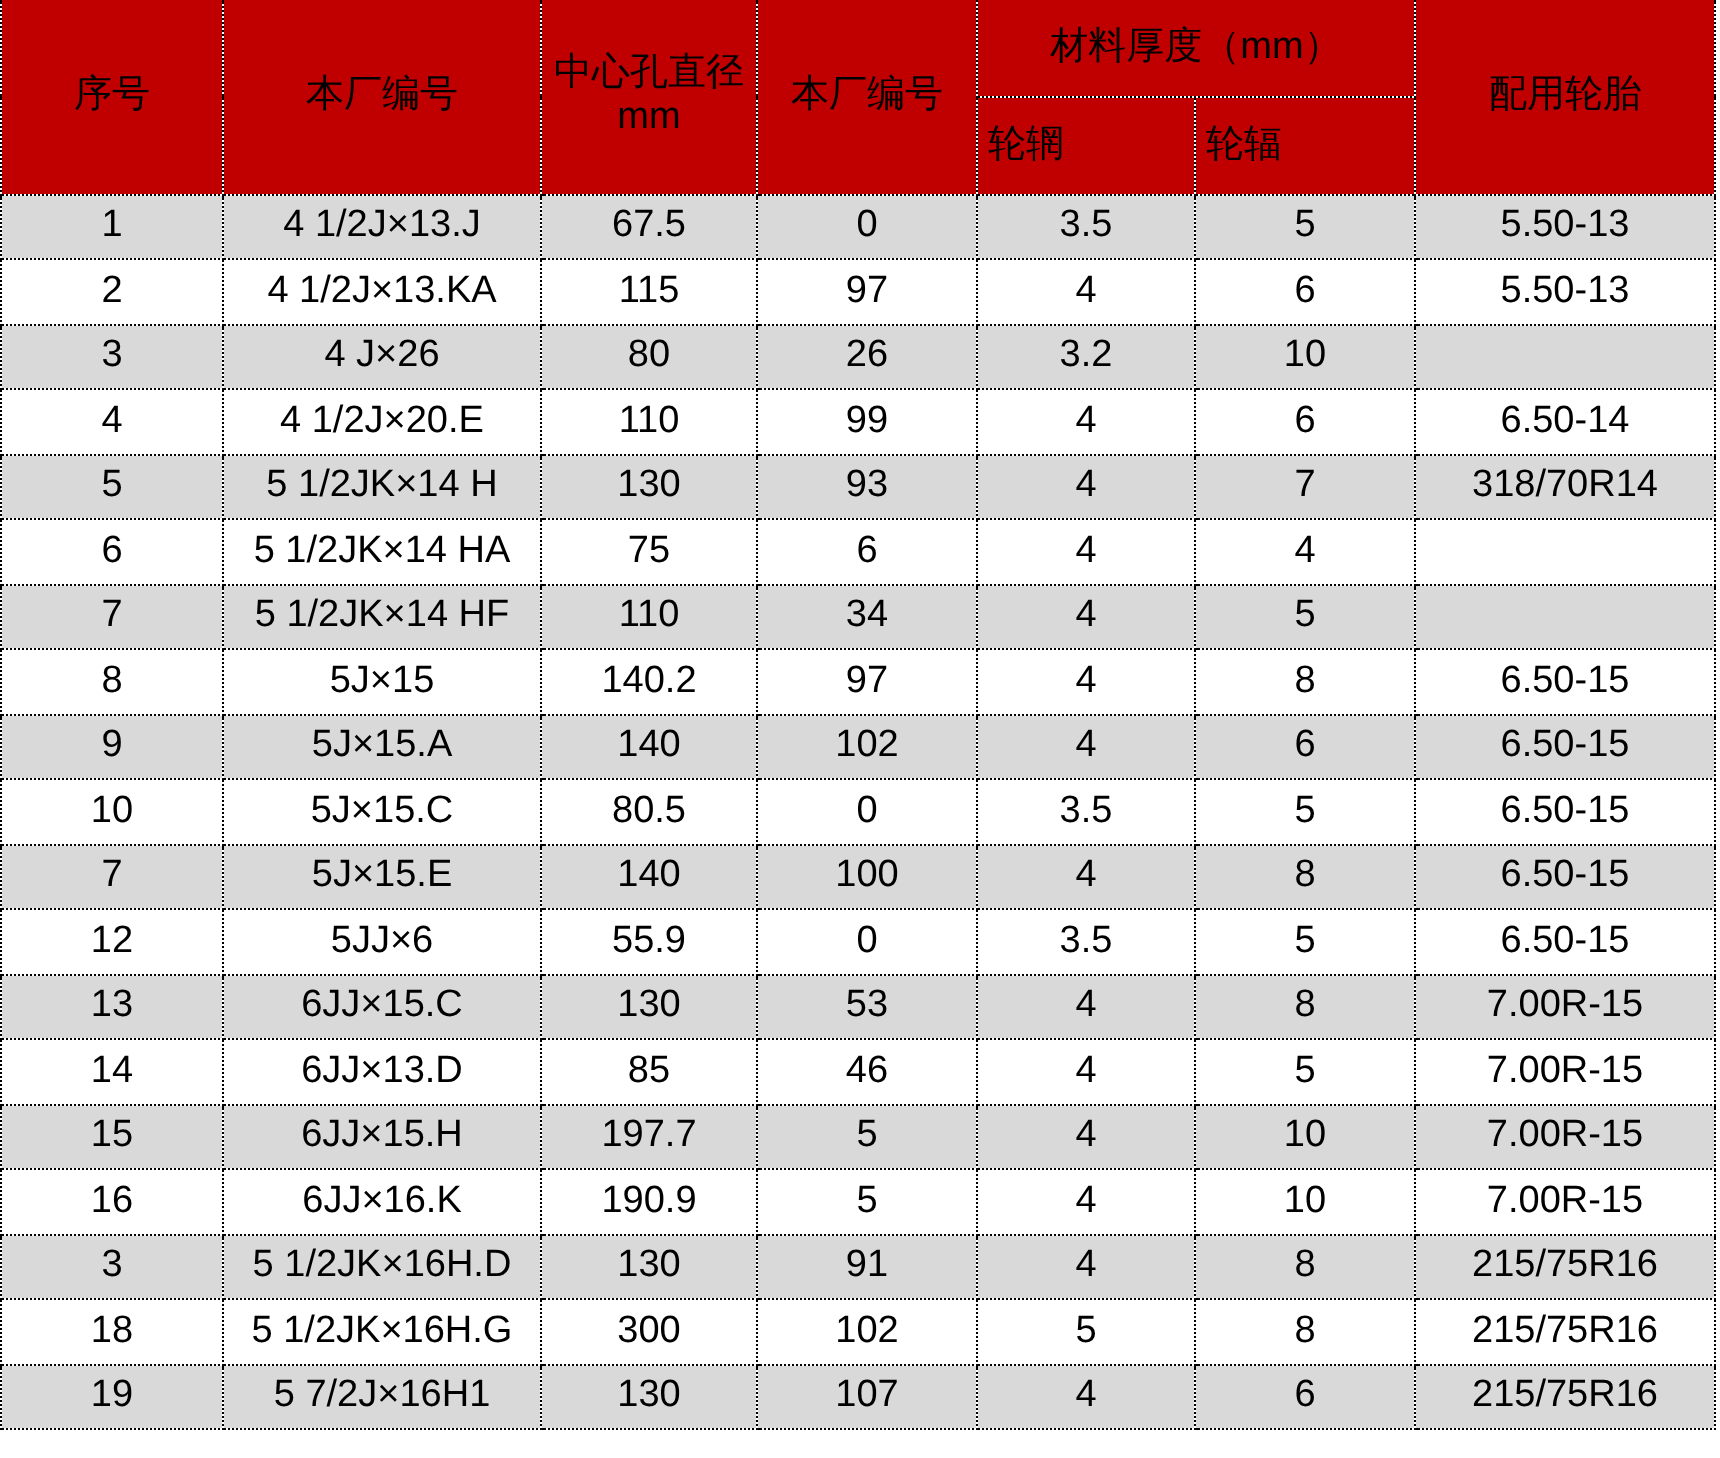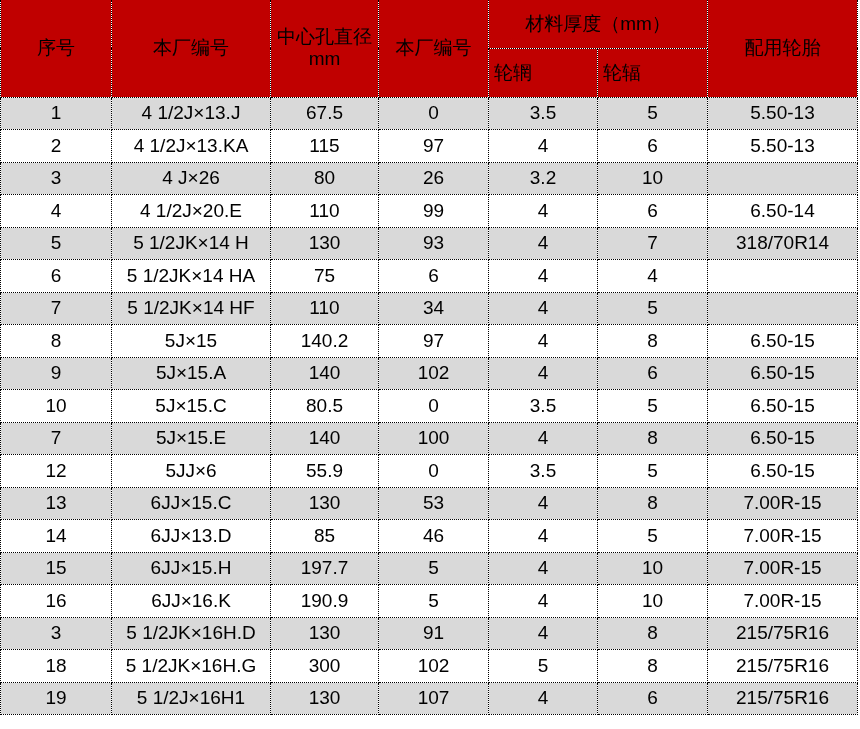--- a/index.html
+++ b/index.html
@@ -241,21 +241,21 @@
           <td class="c0">18</td>
           <td class="c1">5 1/2JK×16H.G</td>
           <td class="c2">300</td>
           <td class="c3">102</td>
           <td class="c4">5</td>
           <td class="c5">8</td>
           <td class="c6">215/75R16</td>
         </tr>
         <tr>
           <td class="c0">19</td>
-          <td class="c1">5 1/2J×16H1</td>
+          <td class="c1">5 7/2J×16H1</td>
           <td class="c2">130</td>
           <td class="c3">107</td>
           <td class="c4">4</td>
           <td class="c5">6</td>
           <td class="c6">215/75R16</td>
         </tr>
       </tbody>
   </table>
 </div>
 

